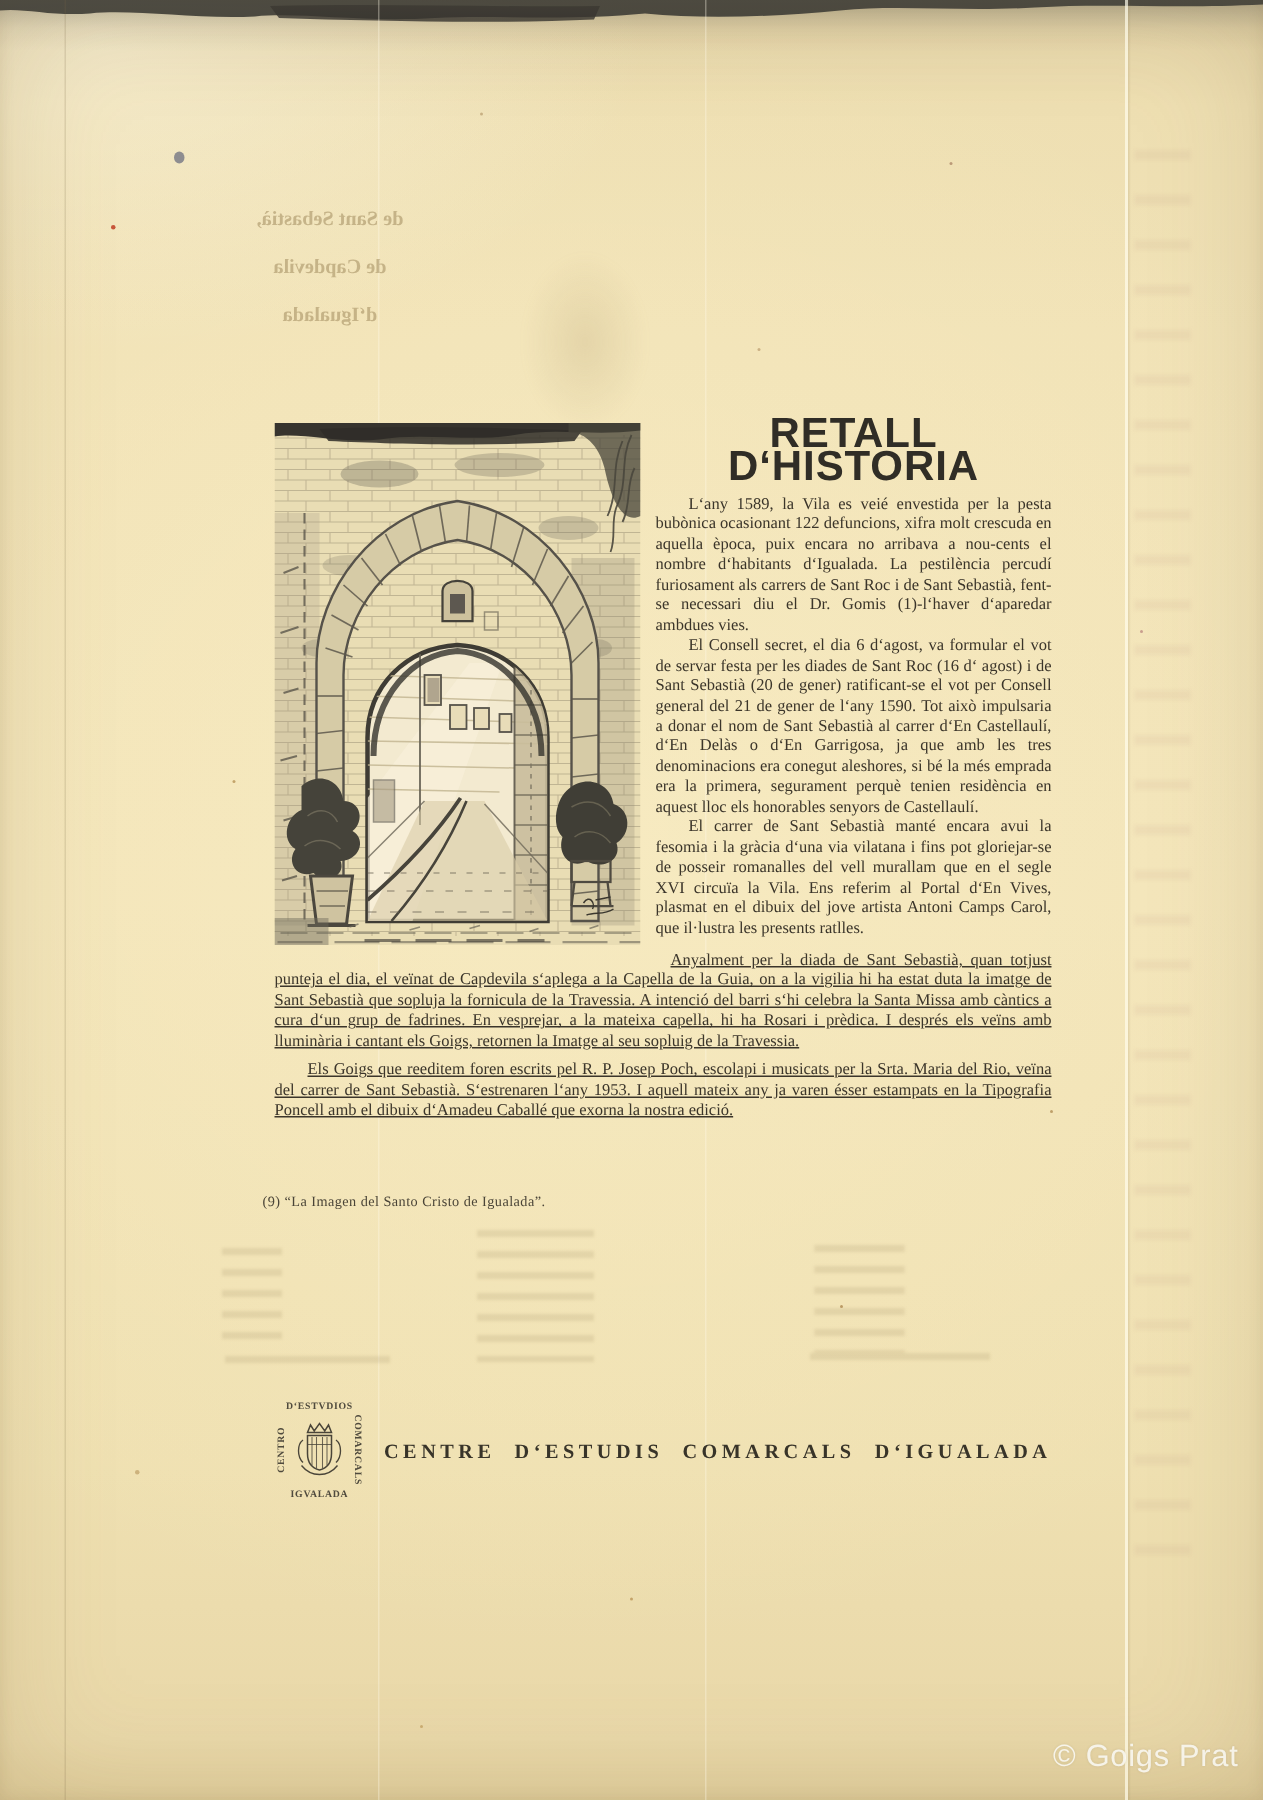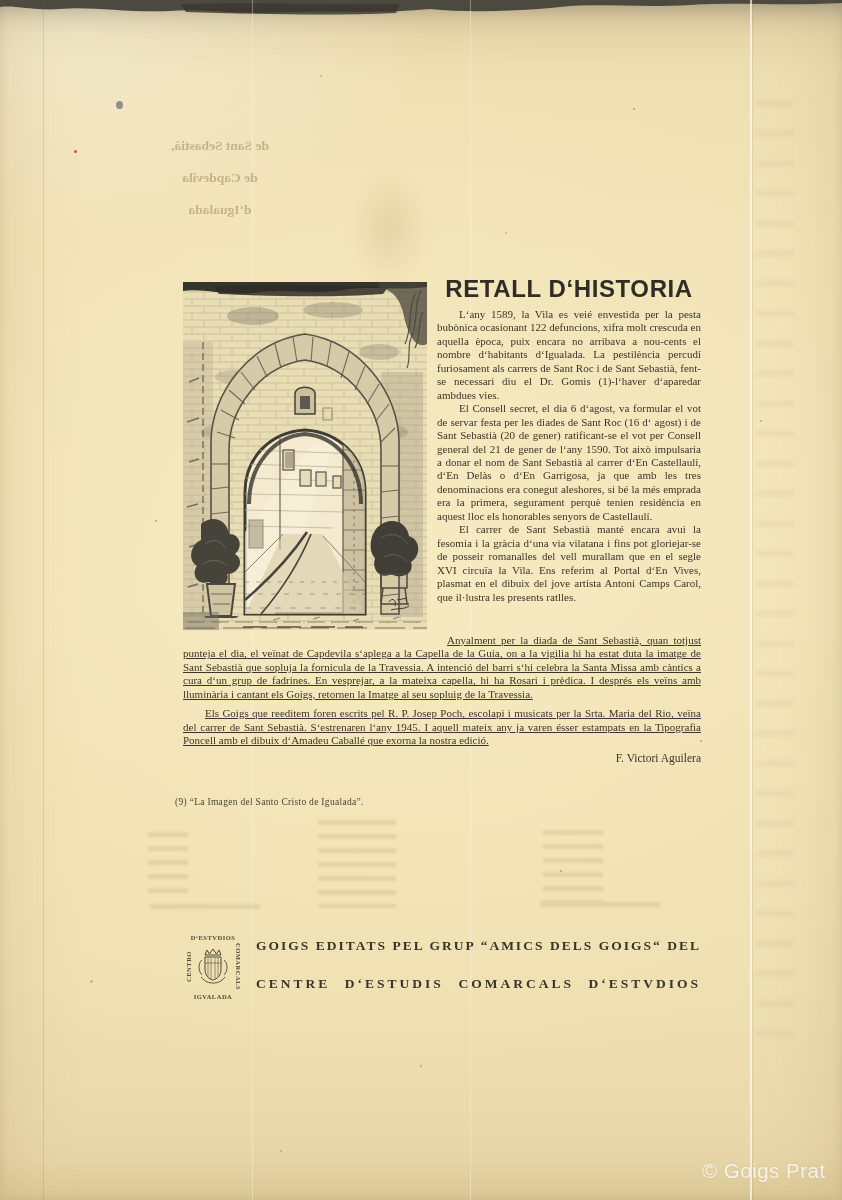--- a/index.html
+++ b/index.html
@@ -25,21 +25,21 @@
   .ghost-text{left:145px;top:130px;width:150px;text-align:center;transform:scaleX(-1);
     color:rgba(148,126,80,.48);font-weight:bold;font-size:13.5px;line-height:32px;}
   .ghost-blob{background:radial-gradient(ellipse at center, rgba(170,148,100,.20), transparent 70%);filter:blur(3px);}
   .ghost-lines{background:repeating-linear-gradient(180deg, rgba(150,128,85,.16) 0 5px, transparent 5px 14px);filter:blur(1.2px);}
   .ghost-strip{background:repeating-linear-gradient(180deg, rgba(190,145,130,.10) 0 7px, transparent 7px 30px);filter:blur(1.5px);}
   
   .article{position:absolute;left:183px;top:278px;width:518px;}
   .illu-float{float:left;width:254px;height:356px;}
   .illu-float svg{display:block;margin-top:4px;}
   h1.title{margin:0 0 8px 0;font-family:"Liberation Sans",sans-serif;font-weight:bold;
-    font-size:24px;line-height:22px;letter-spacing:.6px;text-align:center;color:#302d26;}
+    font-size:28px;line-height:22px;letter-spacing:.6px;text-align:center;color:#302d26;}
   .article p{margin:0;font-size:11px;line-height:13.45px;text-align:justify;text-indent:22px;color:#3b352a;}
   .article p.gap{margin-top:6px;text-decoration:underline;}
   .article p.wide-first{text-indent:264px;}
   .signature{margin-top:4px;text-align:right;font-size:11.5px;color:#3b352a;}
   .footnote{position:absolute;left:175px;top:797px;font-size:9.5px;letter-spacing:.3px;color:#4a4437;}
   
   .seal{position:absolute;left:182px;top:934px;width:62px;height:66px;color:#4f4a3d;
     font-family:"Liberation Serif",serif;font-weight:bold;font-size:6.5px;letter-spacing:.5px;}
   .seal span{position:absolute;display:block;width:56px;text-align:center;}
   .seal .s-top{top:0;left:3px;}
@@ -246,22 +246,21 @@
           <path d="M206,320 C210,314 214,320 212,324 M214,318 L224,316 M208,328 C214,326 220,328 226,324"></path>
         </g>
       </svg>
     </div>
 
     <h1 class="title">RETALL D‘HISTORIA</h1>
     <p>L‘any 1589, la Vila es veié envestida per la pesta bubònica ocasionant 122 defuncions, xifra molt crescuda en aquella època, puix encara no arribava a nou-cents el nombre d‘habitants d‘Igualada. La pestilència percudí furiosament als carrers de Sant Roc i de Sant Sebastià, fent-se necessari diu el Dr. Gomis (1)-l‘haver d‘aparedar ambdues vies.</p>
     <p>El Consell secret, el dia 6 d‘agost, va formular el vot de servar festa per les diades de Sant Roc (16 d‘ agost) i de Sant Sebastià (20 de gener) ratificant-se el vot per Consell general del 21 de gener de l‘any 1590. Tot això impulsaria a donar el nom de Sant Sebastià al carrer d‘En Castellaulí, d‘En Delàs o d‘En Garrigosa, ja que amb les tres denominacions era conegut aleshores, si bé la més emprada era la primera, segurament perquè tenien residència en aquest lloc els honorables senyors de Castellaulí.</p>
     <p>El carrer de Sant Sebastià manté encara avui la fesomia i la gràcia d‘una via vilatana i fins pot gloriejar-se de posseir romanalles del vell murallam que en el segle XVI circuïa la Vila. Ens referim al Portal d‘En Vives, plasmat en el dibuix del jove artista Antoni Camps Carol, que il·lustra les presents ratlles.</p>
     <p class="gap wide-first">Anyalment per la diada de Sant Sebastià, quan totjust punteja el dia, el veïnat de Capdevila s‘aplega a la Capella de la Guia, on a la vigilia hi ha estat duta la imatge de Sant Sebastià que sopluja la fornicula de la Travessia. A intenció del barri s‘hi celebra la Santa Missa amb càntics a cura d‘un grup de fadrines. En vesprejar, a la mateixa capella, hi ha Rosari i prèdica. I després els veïns amb lluminària i cantant els Goigs, retornen la Imatge al seu sopluig de la Travessia.</p>
-    <p class="gap">Els Goigs que reeditem foren escrits pel R. P. Josep Poch, escolapi i musicats per la Srta. Maria del Rio, veïna del carrer de Sant Sebastià. S‘estrenaren l‘any 1945. I aquell mateix any ja varen ésser estampats en la Tipografia Poncell amb el dibuix d‘Amadeu Caballé que exorna la nostra edició.</p>
-    <div class="signature">F. Victori Aguilera</div>
+    <p class="gap">Els Goigs que reeditem foren escrits pel R. P. Josep Poch, escolapi i musicats per la Srta. Maria del Rio, veïna del carrer de Sant Sebastià. S‘estrenaren l‘any 1953. I aquell mateix any ja varen ésser estampats en la Tipografia Poncell amb el dibuix d‘Amadeu Caballé que exorna la nostra edició.</p>
   </div>
 
   <div class="footnote">(9) “La Imagen del Santo Cristo de Igualada”.</div>
 
   <div class="seal">
     <span class="s-top">D‘ESTVDIOS</span>
     <span class="s-bottom">IGVALADA</span>
     <span class="s-left">CENTRO</span>
     <span class="s-right">COMARCALS</span>
     <svg class="crest" width="34" height="40" viewBox="0 0 34 40">
@@ -270,19 +269,18 @@
         <path d="M9,11 H25 V23 C25,30 21,33 17,34 C13,33 9,30 9,23 Z"></path>
         <path d="M12,12 V31 M15,12 V33 M19,12 V33 M22,12 V31" stroke-width=".7" opacity=".8"></path>
         <path d="M9,17 H25" stroke-width=".7" opacity=".8"></path>
         <path d="M6,14 C2,17 2,25 6,29 M28,14 C32,17 32,25 28,29" stroke-width=".9"></path>
         <path d="M5,31 C9,36 13,37 17,37 C21,37 25,36 29,31" stroke-width=".9"></path>
       </g>
     </svg>
   </div>
 
   <div class="footer-lines">
-    <div class="f-line">GOIGS EDITATS PEL GRUP “AMICS DELS GOIGS“ DEL</div>
-    <div class="f-line second">CENTRE D‘ESTUDIS COMARCALS D‘ESTVDIOS</div>
+    <div class="f-line second">CENTRE D‘ESTUDIS COMARCALS D‘IGUALADA</div>
   </div>
 
   <div class="watermark">© Goigs Prat</div>
 
 </div>
 
 </body></html>

